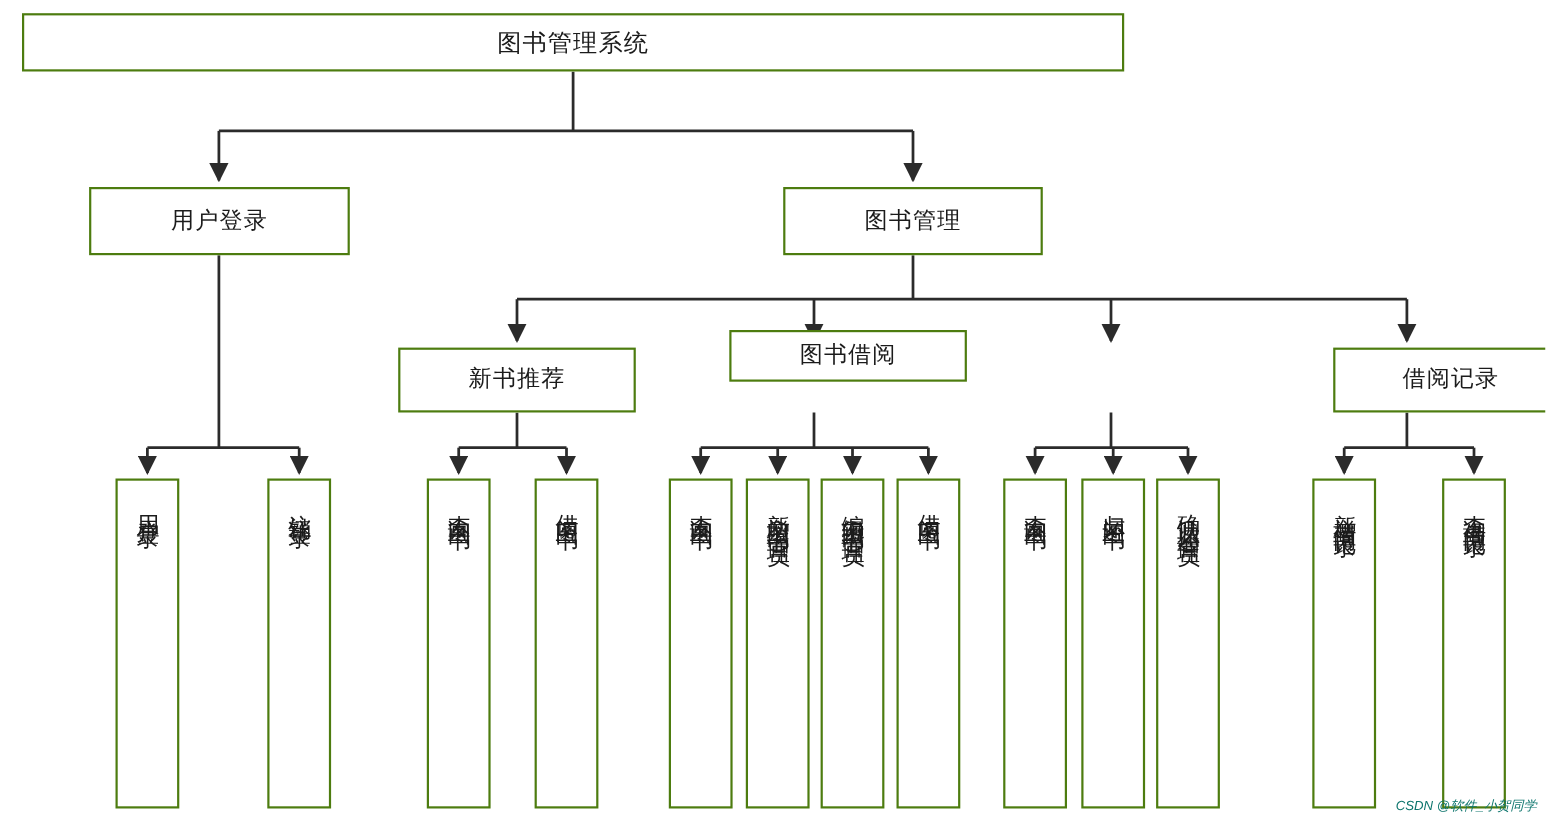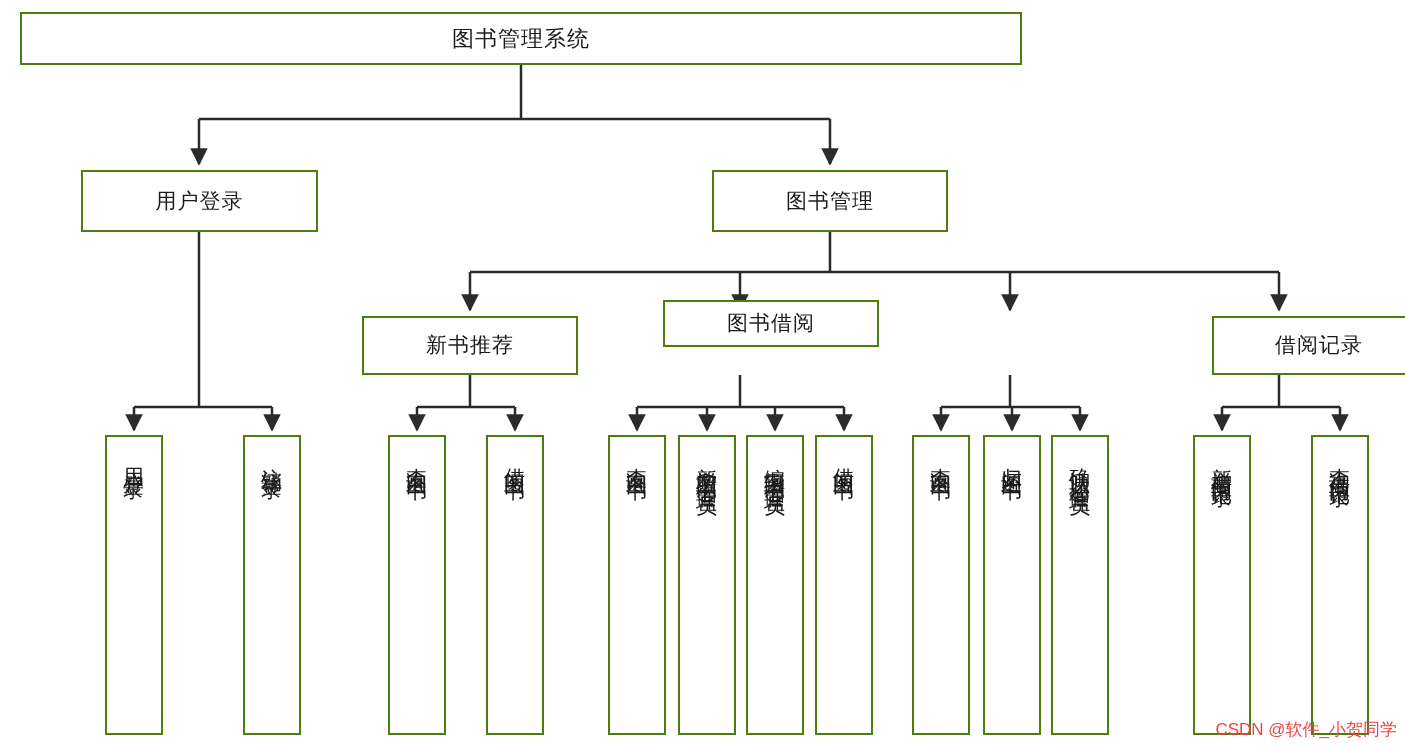--- a/index.html
+++ b/index.html
@@ -58,25 +58,26 @@
     writing-mode: vertical-rl;
     text-orientation: upright;
     font-size: 21px;
     letter-spacing: 4px;
     line-height: 1;
   }
   .watermark {
     position: absolute;
     right: 8px;
     bottom: 6px;
-    font-size: 17px;
-    color: #ef4444;
+    font-size: 12px;
+    color: #0f766e;
     white-space: nowrap;
     user-select: none;
     pointer-events: none;
+    font-style: italic;
   }
 </style>
 </head>
 <body>
 
 <div id="canvas">
 
   <svg id="wires" viewBox="0 0 1405 747" xmlns="http://www.w3.org/2000/svg">
     <defs>
       <marker id="arrow" viewBox="0 0 10 10" refX="9" refY="5" markerWidth="7" markerHeight="7" orient="auto-start-reverse">

